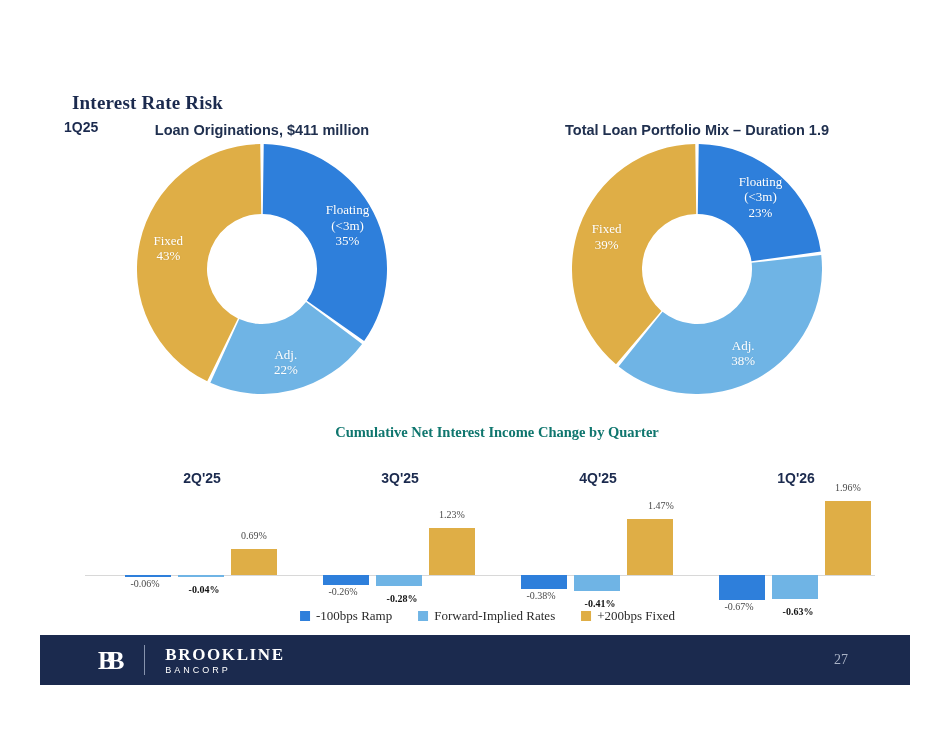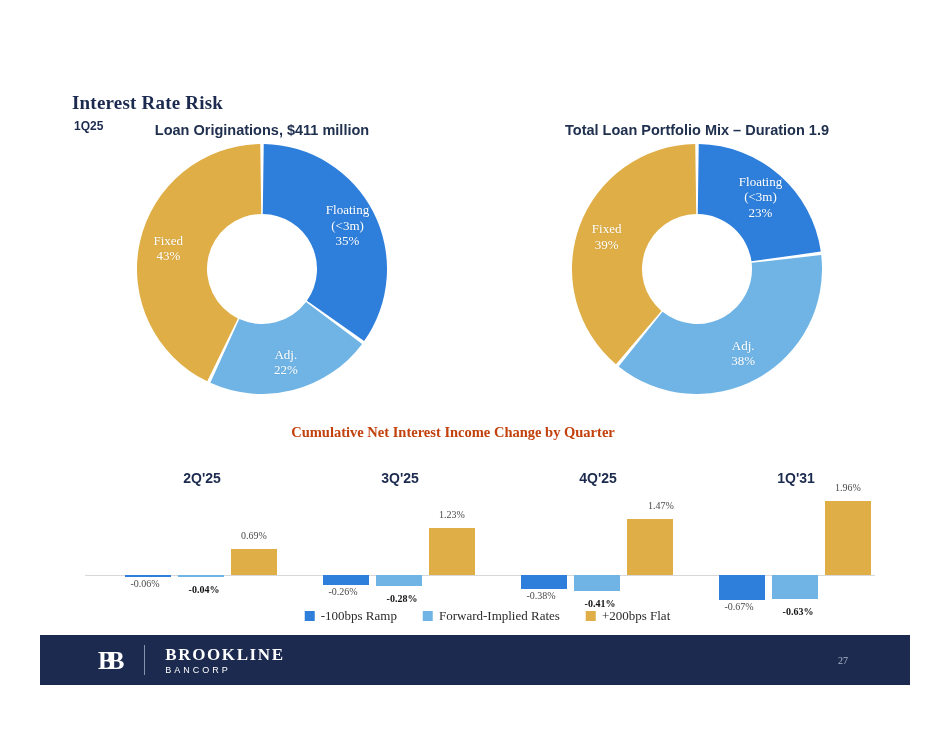--- a/index.html
+++ b/index.html
@@ -11,23 +11,23 @@
   .slide{position:absolute;inset:0;}
 
   
   .slide-title{
     position:absolute;left:72px;top:92px;
     font-family:"Liberation Serif", serif;
     font-weight:bold;font-size:19px;letter-spacing:.2px;
     color:#1b2a4e;
   }
   .period-label{
-    position:absolute;left:74px;top:119px;
-    font-family:"Liberation Sans", sans-serif;
-    font-weight:bold;font-size:12px;color:#1b2a4e;
+    position:absolute;left:64px;top:119px;
+    font-family:"Liberation Sans", sans-serif;
+    font-weight:bold;font-size:14px;color:#1b2a4e;
   }
 
   
   .donut-block{position:absolute;}
   .donut-title{
     position:absolute;left:50%;transform:translateX(-50%);
     top:0;white-space:nowrap;
     font-family:"Liberation Sans", sans-serif;
     font-weight:bold;font-size:14.5px;color:#20304f;
   }
@@ -36,24 +36,24 @@
   .seg-label{
     position:absolute;text-align:center;color:#ffffff;
     font-family:"Liberation Serif", serif;
     font-size:13px;line-height:1.18;
     text-shadow:0 0 2px rgba(0,0,0,.10);
     pointer-events:none;white-space:nowrap;
   }
 
   
   .bar-title{
-    position:absolute;left:453px;transform:translateX(-50%);
+    position:absolute;left:497px;transform:translateX(-50%);
     top:424px;white-space:nowrap;
     font-family:"Liberation Serif", serif;
-    font-weight:bold;font-size:14.5px;color:#c2410c;text-align:center;
+    font-weight:bold;font-size:14.5px;color:#0f766e;text-align:center;
   }
   .bar-subtitle{
     position:absolute;left:475px;transform:translateX(-50%);
     top:443px;white-space:nowrap;
     font-family:"Liberation Serif", serif;
     font-size:12.5px;color:#3b3b3b;
   }
   .bar-subtitle b{font-weight:bold;color:#1b2a4e;}
 
   .chart-area{position:absolute;left:85px;top:470px;width:790px;height:140px;}
@@ -106,21 +106,21 @@
   .wordmark .brand{
     display:block;font-family:"Liberation Serif", serif;font-weight:bold;
     font-size:17px;letter-spacing:1.6px;color:#ffffff;
   }
   .wordmark .sub{
     display:block;font-family:"Liberation Sans", sans-serif;
     font-size:9px;letter-spacing:3px;color:#ffffff;margin-top:3px;
   }
   .page-num{
     position:absolute;right:62px;top:50%;transform:translateY(-50%);
-    font-family:"Liberation Serif", serif;font-size:10px;color:#aab3c6;
+    font-family:"Liberation Serif", serif;font-size:14px;color:#aab3c6;
   }
 </style>
 </head>
 <body>
 
 <div class="slide">
 
   <div class="slide-title">Interest Rate Risk</div>
   <div class="period-label">1Q25</div>
 
@@ -197,42 +197,42 @@
       <div class="group" style="left: 414px; width: 198px;">
         <div class="group-label">4Q'25</div>
         <div class="bar bar-neg" style="left: 22px; height: 14.44px; background: rgb(46, 127, 219); top: 105px;"></div>
         <div class="vlabel neg-a" style="left: -1px; top: 120.44px;">-0.38%</div>
         <div class="bar bar-neg" style="left: 75px; height: 15.58px; background: rgb(111, 180, 229); top: 105px;"></div>
         <div class="vlabel neg-b" style="left: 58px; top: 127.58px;">-0.41%</div>
         <div class="bar bar-pos" style="left: 128px; height: 55.86px; background: rgb(223, 174, 70); bottom: 35px; top: auto;"></div>
         <div class="vlabel pos" style="left: 119px; top: 30.14px;">1.47%</div>
       </div>
       <div class="group" style="left: 612px; width: 198px;">
-        <div class="group-label">1Q'31</div>
+        <div class="group-label">1Q'26</div>
         <div class="bar bar-neg" style="left: 22px; height: 25.46px; background: rgb(46, 127, 219); top: 105px;"></div>
         <div class="vlabel neg-a" style="left: -1px; top: 131.46px;">-0.67%</div>
         <div class="bar bar-neg" style="left: 75px; height: 23.94px; background: rgb(111, 180, 229); top: 105px;"></div>
         <div class="vlabel neg-b" style="left: 58px; top: 135.94px;">-0.63%</div>
         <div class="bar bar-pos" style="left: 128px; height: 74.48px; background: rgb(223, 174, 70); bottom: 35px; top: auto;"></div>
         <div class="vlabel pos" style="left: 108px; top: 11.52px;">1.96%</div>
       </div>
     </div>
 
   <div class="legend" id="legend">
       <div class="legend-item">
         <span class="swatch" style="background: rgb(46, 127, 219);"></span>
         <span>-100bps Ramp</span>
       </div>
       <div class="legend-item">
         <span class="swatch" style="background: rgb(111, 180, 229);"></span>
         <span>Forward-Implied Rates</span>
       </div>
       <div class="legend-item">
         <span class="swatch" style="background: rgb(223, 174, 70);"></span>
-        <span>+200bps Flat</span>
+        <span>+200bps Fixed</span>
       </div>
     </div>
 
   <div class="footer">
     <div class="logo-wrap">
       <div class="monogram">BB</div>
       <div class="logo-divider"></div>
       <div class="wordmark">
         <span class="brand">BROOKLINE</span>
         <span class="sub">BANCORP</span>

